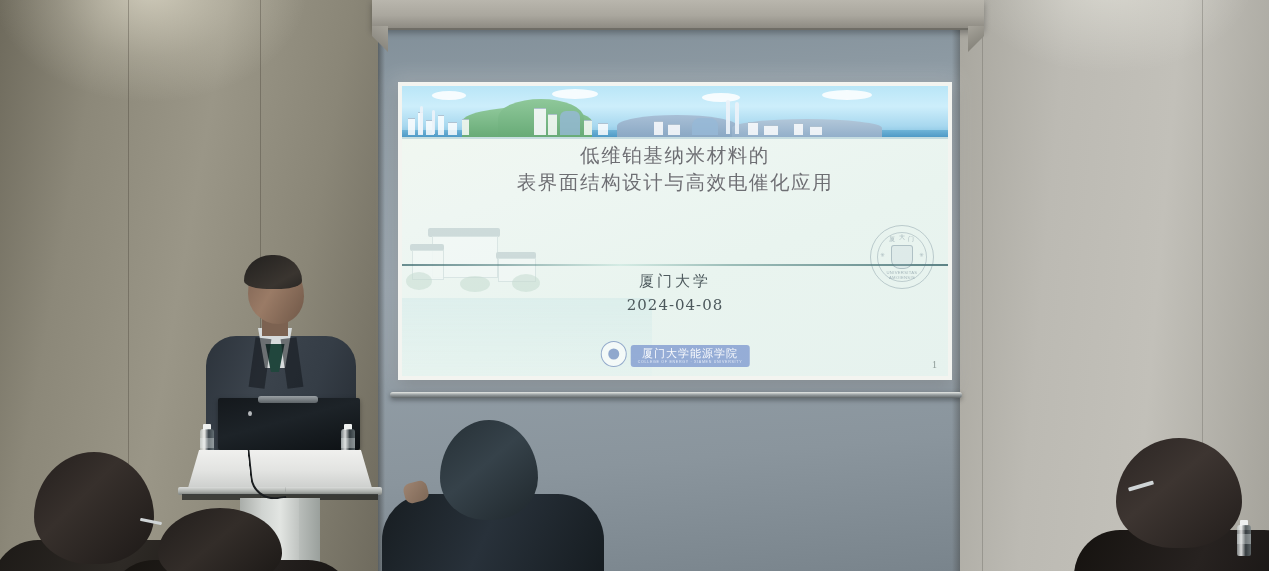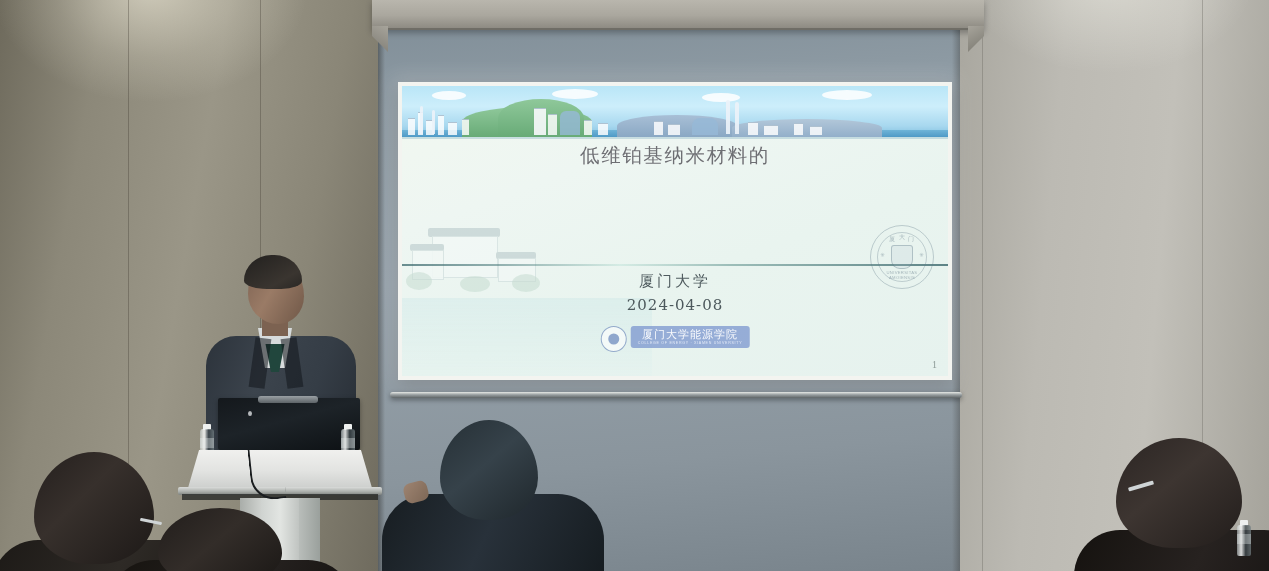--- a/index.html
+++ b/index.html
@@ -303,24 +303,24 @@
     width: 100%;
     text-align: center;
     font-size: 4.2px;
     letter-spacing: 0.3px;
     color: rgba(85,110,125,0.75);
   }
 
   
   .logo-row {
     position: absolute;
-    left: 50%; top: 240px;
+    left: 50%; top: 255px;
     transform: translateX(-50%);
     display: flex;
-    align-items: flex-start;
+    align-items: flex-end;
     gap: 4px;
   }
   .logo-emblem {
     width: 24px; height: 24px;
     border-radius: 50%;
     border: 1.2px solid rgba(70,105,165,0.55);
     position: relative;
     background: rgba(255,255,255,0.6);
   }
   .logo-emblem::after {
@@ -652,20 +652,21 @@
         <div class="campus-body" style="left:10px; top:36px; width:30px; height:28px;"></div>
         <div class="campus-roof" style="left:94px; top:38px; width:40px; height:7px;"></div>
         <div class="campus-body" style="left:96px; top:44px; width:36px; height:22px;"></div>
         <div class="campus-tree" style="left:4px;   top:58px; width:26px; height:18px;"></div>
         <div class="campus-tree" style="left:58px;  top:62px; width:30px; height:16px;"></div>
         <div class="campus-tree" style="left:110px; top:60px; width:28px; height:18px;"></div>
       </div>
 
       <div class="slide-title">
         <div>低维铂基纳米材料的</div>
+        <div>表界面结构设计与高效电催化应用</div>
       </div>
 
       <div class="divider"></div>
       <div class="affiliation">厦门大学</div>
       <div class="slide-date">2024-04-08</div>
 
       <div class="seal">
         <div class="seal-inner">
           <div class="seal-shield"></div>
           <div class="seal-star" style="left:2px;  top:20px;">✳</div>

